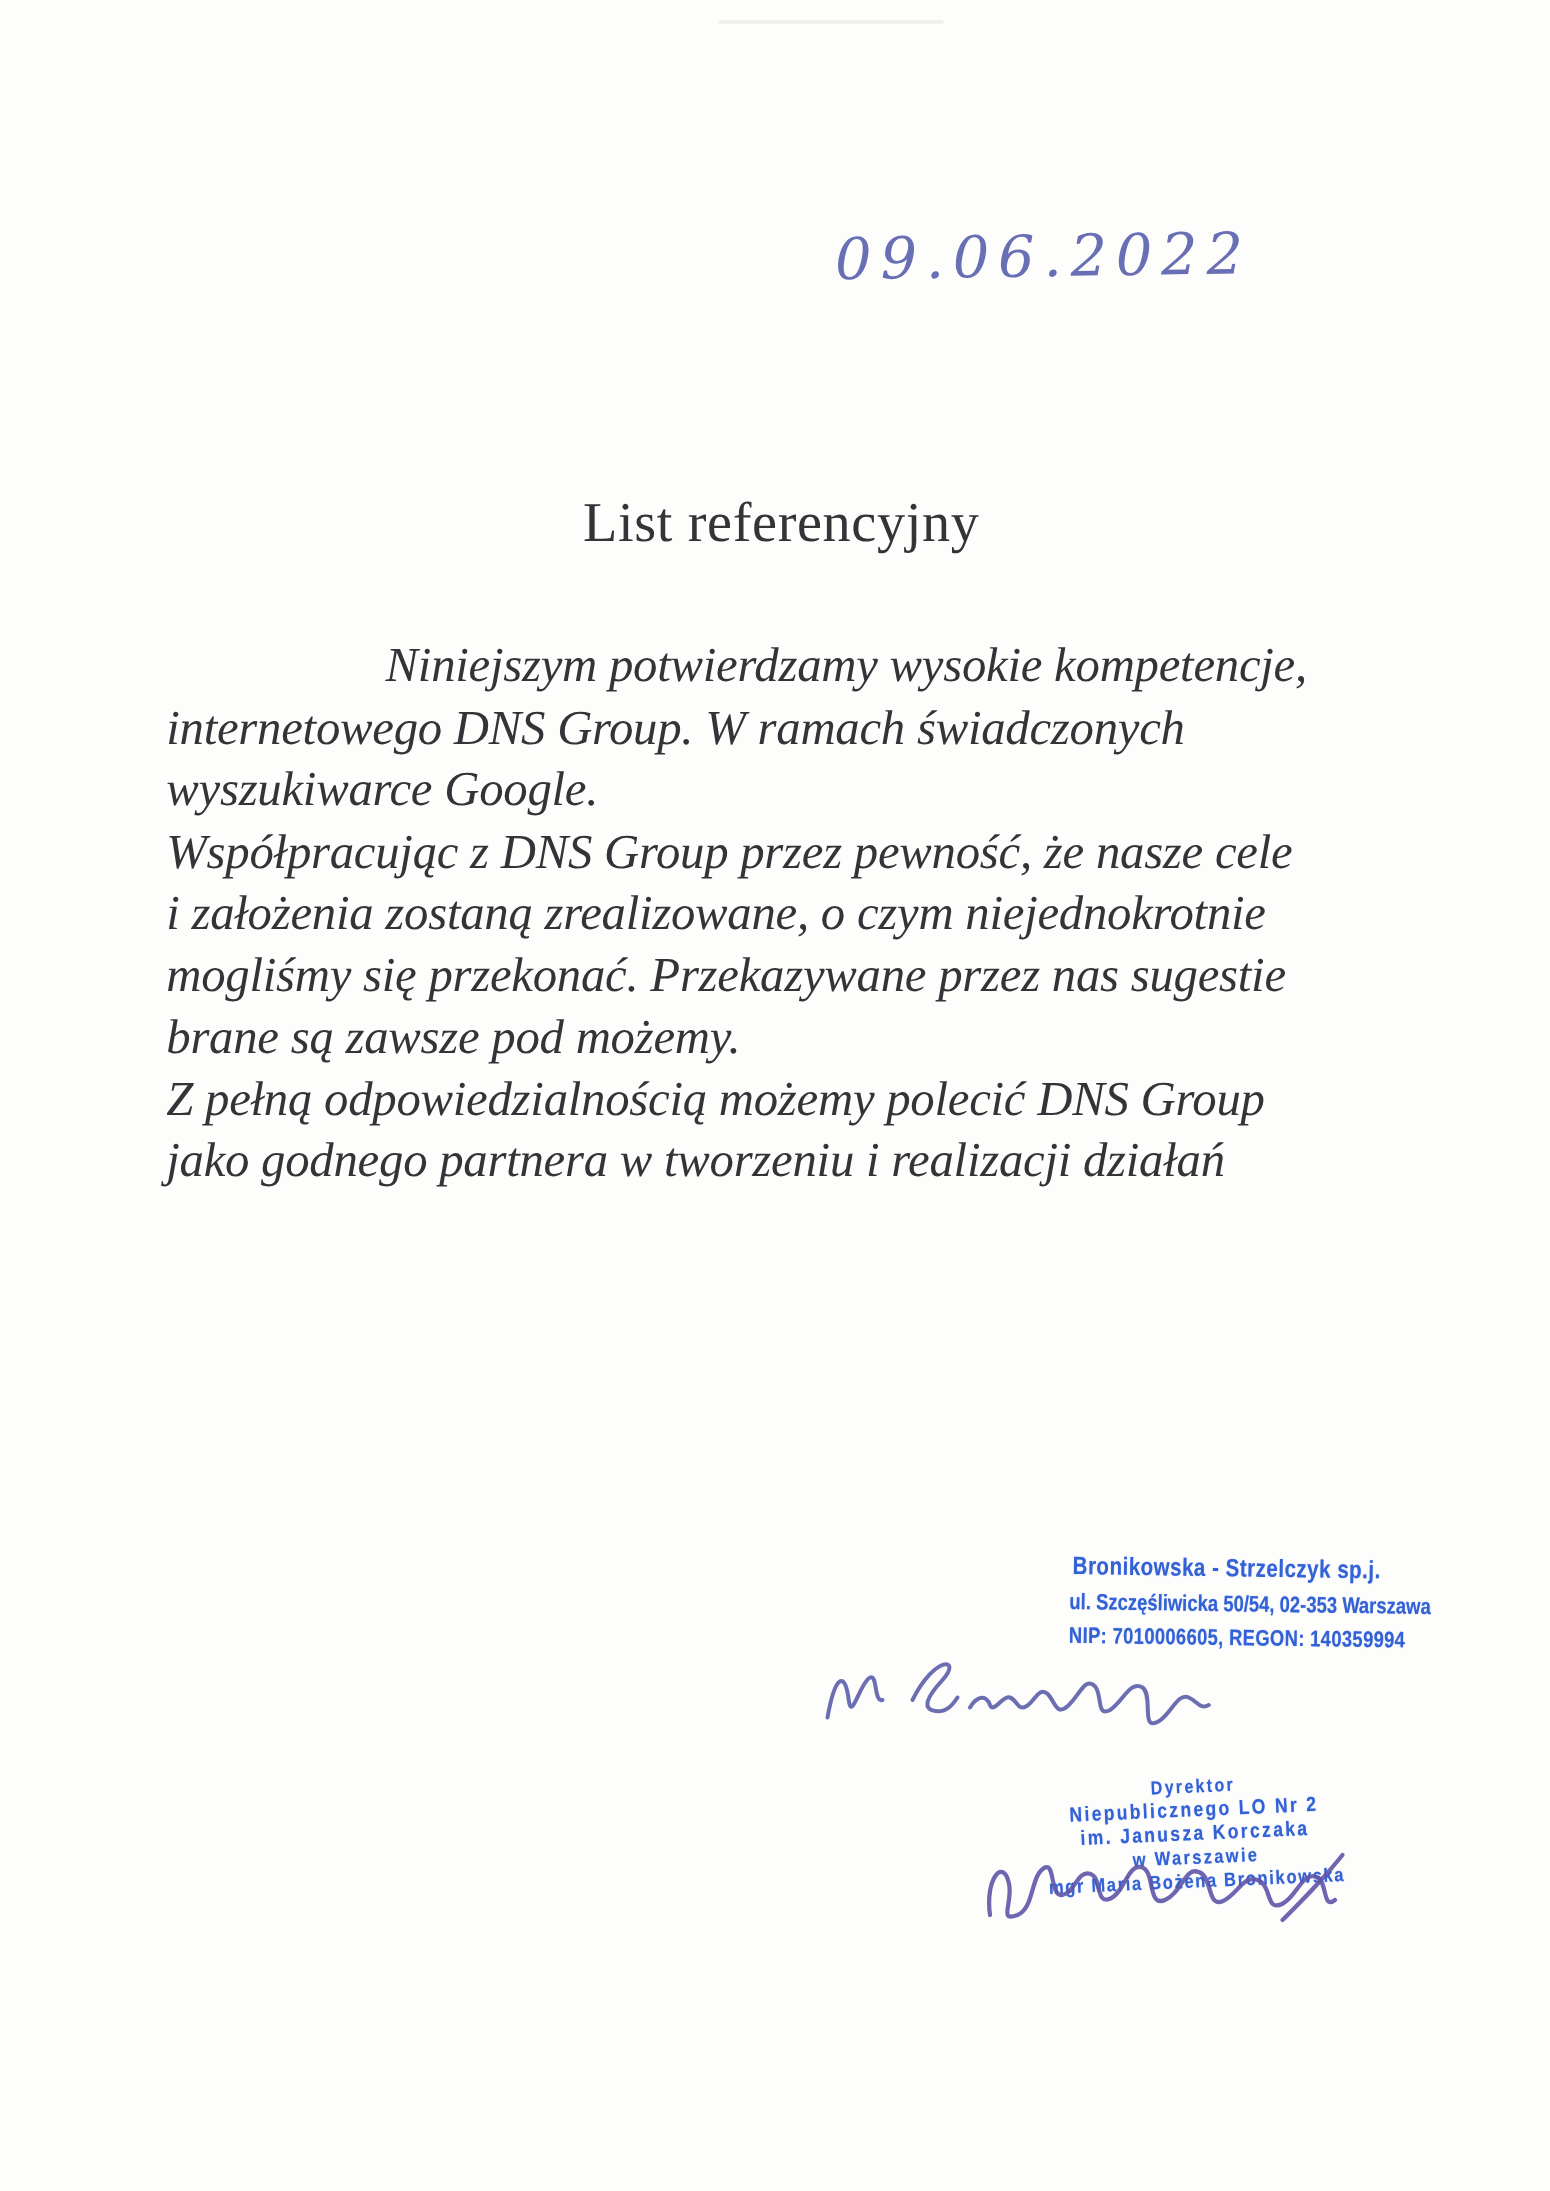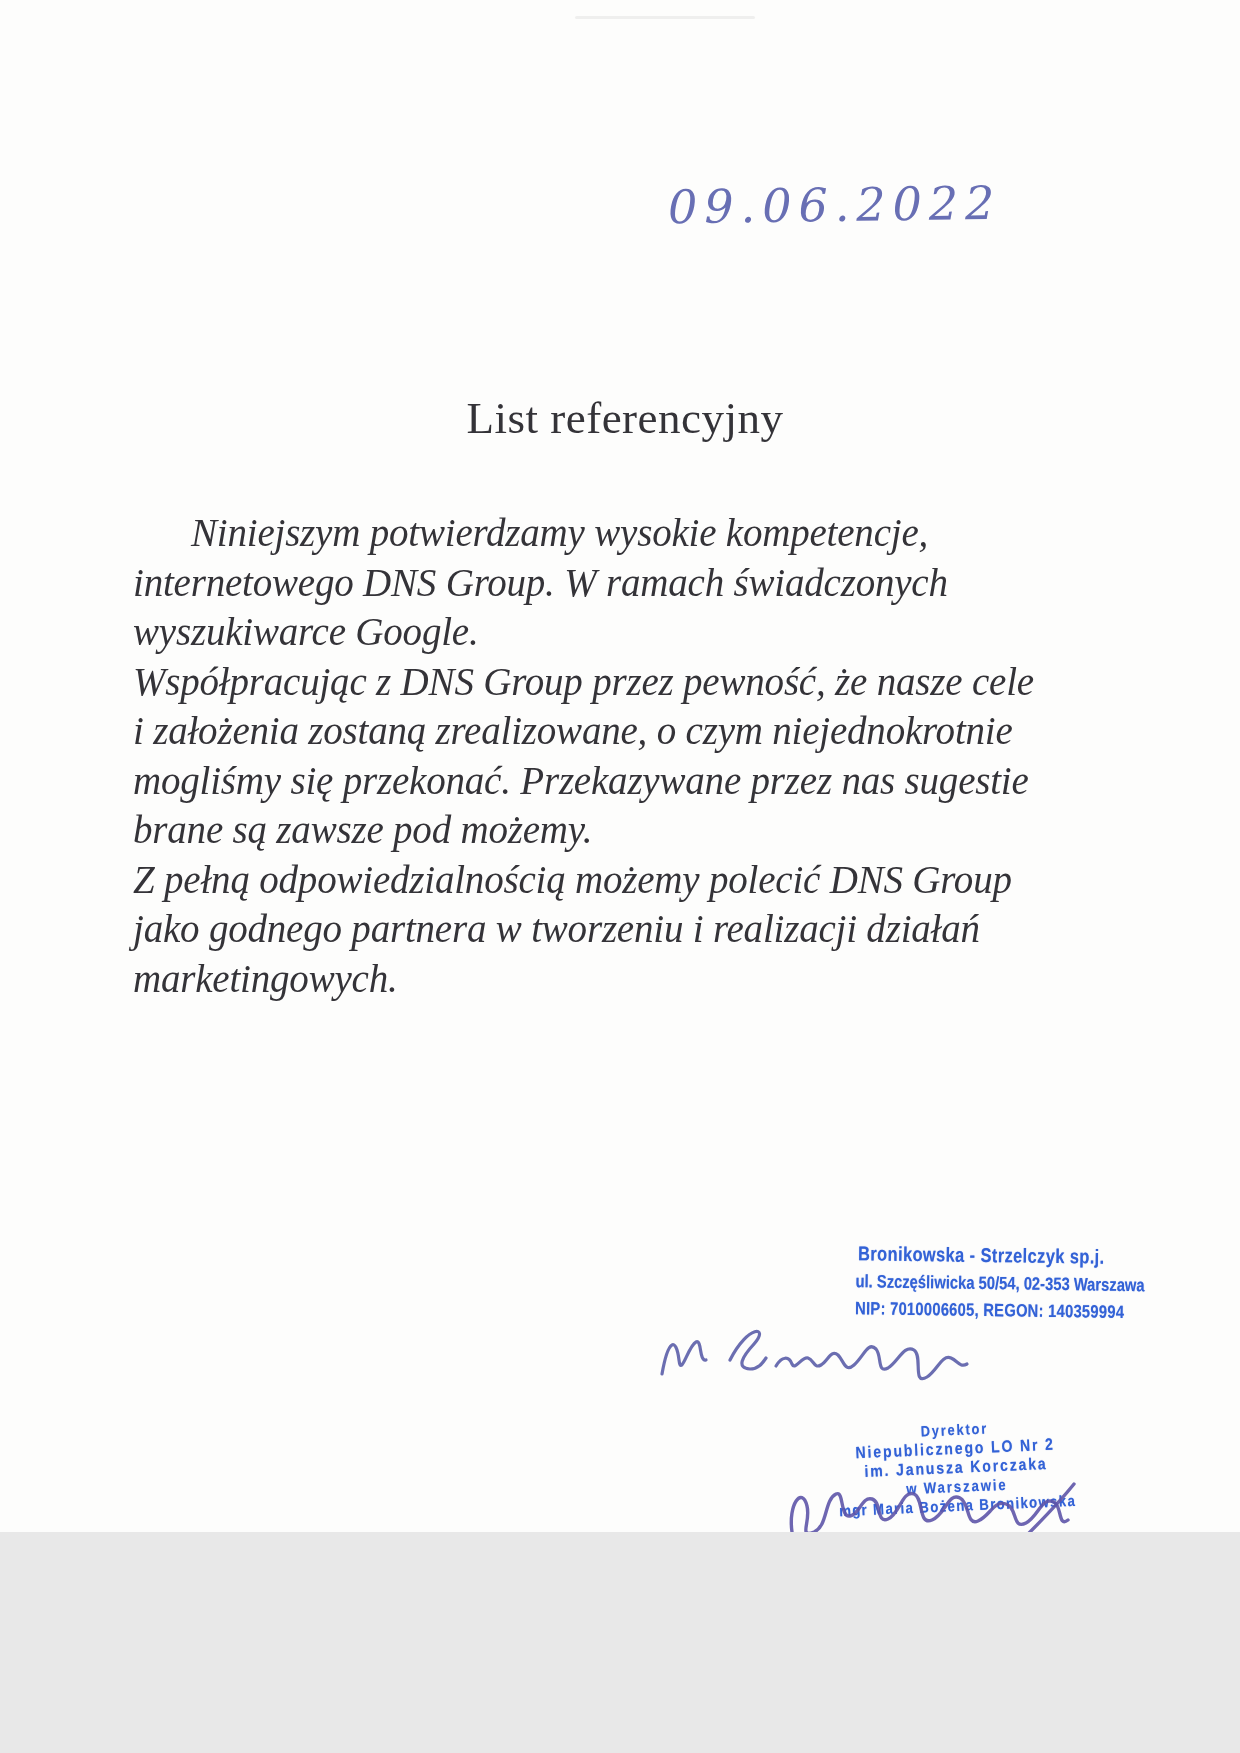--- a/index.html
+++ b/index.html
@@ -1,18 +1,18 @@
 <!DOCTYPE html>
 <html><head>
 <meta charset="utf-8">
 <style>
   html,body{margin:0;padding:0;background:#e8e8e8;}
   .page{
     position:relative;
-    width:1240px;height:1532px;
+    width:1240px;height:1753px;
     margin:0 auto;
     background:#fdfdfc;
     overflow:hidden;
     font-family:"Liberation Serif", serif;
   }
   
   .hand-date{
     position:absolute;
     left:668px;top:178px;
     font-family:"DejaVu Serif", serif;
@@ -37,21 +37,21 @@
   .body-text{
     position:absolute;
     left:133px;top:508px;width:1030px;
     font-style:italic;
     font-size:39px;
     line-height:49.5px;
     color:#343338;
     letter-spacing:-0.2px;
   }
   .body-line{white-space:nowrap;}
-  .body-line.indent{padding-left:58px;}
+  .body-line.indent{padding-left:58px;text-align:center;}
   
   .stamp{
     position:absolute;
     font-family:"Liberation Sans", sans-serif;
     font-weight:bold;
     color:#2457d4;
     text-align:center;
     text-shadow:0 0 1px rgba(36,87,212,0.55);
     opacity:0.93;
   }
@@ -101,21 +101,20 @@
   <div class="body-text">
     <div class="body-line indent">Niniejszym potwierdzamy wysokie kompetencje,</div>
     <div class="body-line">internetowego DNS Group. W ramach świadczonych</div>
     <div class="body-line">wyszukiwarce Google.</div>
     <div class="body-line">Współpracując z DNS Group przez pewność, że nasze cele</div>
     <div class="body-line">i założenia zostaną zrealizowane, o czym niejednokrotnie</div>
     <div class="body-line">mogliśmy się przekonać. Przekazywane przez nas sugestie</div>
     <div class="body-line">brane są zawsze pod możemy.</div>
     <div class="body-line">Z pełną odpowiedzialnością możemy polecić DNS Group</div>
     <div class="body-line">jako godnego partnera w tworzeniu i realizacji działań</div>
-    <div class="body-line">marketingowych.</div>
   </div>
 
   <div class="stamp stamp-company">
     <span class="s-line s1">Bronikowska - Strzelczyk sp.j.</span>
     <span class="s-line s2">ul. Szczęśliwicka 50/54, 02-353 Warszawa</span>
     <span class="s-line s3">NIP: 7010006605, REGON: 140359994</span>
   </div>
 
   <svg class="sig sig-1" width="335" height="92" viewBox="0 0 335 92">
     <path d="M20,58 C26,24 34,20 37,44 C39,62 46,30 54,26 C60,23 57,46 64,44" stroke="#5b5ea9" stroke-width="3.2" opacity="0.9"></path>

